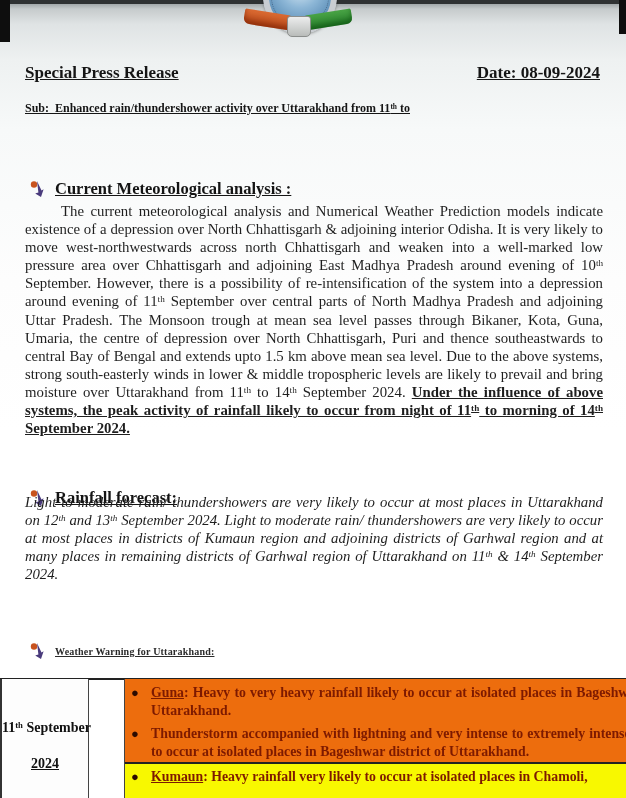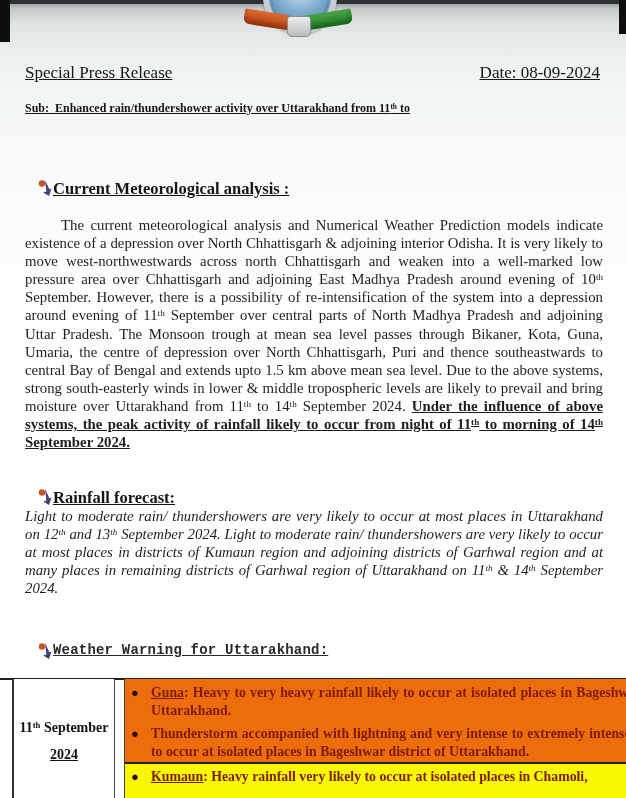--- a/index.html
+++ b/index.html
@@ -21,40 +21,40 @@
   .ribbon-left{position:absolute;left:8px;top:52px;width:48px;height:15px;
     background:linear-gradient(180deg,#dd6c33,#b04416);transform:rotate(9deg);
     border-radius:2px 4px 2px 6px;box-shadow:inset 0 -4px 5px rgba(120,30,0,.5);}
   .ribbon-right{position:absolute;right:8px;top:52px;width:48px;height:15px;
     background:linear-gradient(180deg,#4aa546,#237a28);transform:rotate(-9deg);
     border-radius:4px 2px 6px 2px;box-shadow:inset 0 -4px 5px rgba(0,60,0,.4);}
   .knot{position:absolute;left:51px;top:56px;width:22px;height:19px;
     background:linear-gradient(180deg,#eceded,#b9bcba);border:1px solid #8b8e8c;border-radius:3px 3px 5px 5px;}
   
   .hdr-row{position:absolute;top:63px;left:25px;right:26px;display:flex;justify-content:space-between;}
-  .hdr-title,.hdr-date{font-size:17px;font-weight:normal;text-decoration:underline;color:#151515;white-space:nowrap;}
+  .hdr-title,.hdr-date{font-size:17px;font-weight:bold;text-decoration:underline;color:#151515;white-space:nowrap;}
   
   .subject{position:absolute;top:94px;left:25px;width:592px;font-size:12px;font-weight:bold;color:#151515;line-height:28px;}
   .subject .line{text-decoration:underline;white-space:nowrap;}
   
-  .sec-head{position:absolute;left:38px;display:flex;gap:0;}
+  .sec-head{position:absolute;left:30px;display:flex;align-items:center;gap:10px;}
   .sec-head .txt{font-size:16.5px;font-weight:bold;text-decoration:underline;color:#141414;white-space:nowrap;}
   #sec1{top:179px;} #sec2{top:488px;} #sec3{top:642px;}
-  #sec3 .txt{font-family:Liberation Mono, monospace;font-size:14px;letter-spacing:.2px;color:#2a2a2a;}
+  #sec3 .txt{font-family:Liberation Serif, serif;font-size:10px;letter-spacing:.2px;color:#2a2a2a;}
   .bullet-icon{width:15px;height:18px;flex:0 0 auto;}
   
-  .para{position:absolute;left:25px;width:578px;text-align:justify;font-size:14.8px;line-height:18.1px;color:#1e1e1e;margin-top:14px;}
+  .para{position:absolute;left:25px;width:578px;text-align:justify;font-size:14.8px;line-height:18.1px;color:#1e1e1e;}
   #para1{top:202px;text-indent:36px;}
   #para2{top:493px;font-style:italic;}
   .seg-sup,.seg-busup{font-size:.62em;position:relative;top:-.45em;line-height:0;}
   .seg-bu,.seg-busup{font-weight:bold;text-decoration:underline;}
   .seg-u{text-decoration:underline;}
   
   .tbl-topline{position:absolute;left:0;top:678px;width:100%;height:1.5px;background:#222;}
-  .date-cell{position:absolute;left:12px;top:679px;width:103px;height:119px;background:#fdfdfd;
+  .date-cell{position:absolute;left:0;top:679px;width:89px;height:119px;background:#fdfdfd;
     border-left:2px solid #333;border-right:1.5px solid #444;box-sizing:border-box;}
   .date-cell .dt{margin-top:39px;text-align:center;font-weight:bold;font-size:14px;line-height:20px;color:#111;white-space:nowrap;}
   .warn-col{position:absolute;left:125px;top:679px;width:592px;height:119px;display:flex;flex-direction:column;}
   .gap-line{position:absolute;left:103px;top:679px;width:22px;height:119px;border-right:1.5px solid #444;box-sizing:border-box;}
   .warn-block{overflow:hidden;}
   .warn-orange{height:98px;padding-top:5px;box-sizing:border-box;}
   .warn-divider{height:1.5px;background:#222;flex:0 0 auto;}
   .warn-yellow{height:40px;padding-top:4px;box-sizing:border-box;}
   .warn-item{display:flex;margin-bottom:5px;}
   .warn-item .dot{width:12px;margin-left:6px;flex:0 0 auto;color:#2b0b00;font-size:13px;line-height:18px;font-weight:bold;}
@@ -111,21 +111,21 @@
       <circle cx="4" cy="4.5" r="3.2" fill="#c8531f"></circle>
       <path d="M7 1 L11.5 10.5 L13.6 9.2 L11 17 L5.2 13.4 L8.4 12.4 Z" fill="#4a3b7c"></path>
     </svg>
     <span class="txt">Weather Warning for Uttarakhand:</span>
   </div>
 
   <div class="tbl-topline"></div>
 
   <div class="date-cell">
     <div class="dt"><span>11</span><span class="seg-sup">th</span><span> September</span></div>
-    <div class="dt" style="margin-top:7px;text-decoration:underline;">2024</div>
+    <div class="dt" style="margin-top:16px;text-decoration:underline;">2024</div>
   </div>
 
   <div class="gap-line"></div>
 
   <div class="warn-col">
     <div class="warn-block warn-orange" style="background: rgb(237, 109, 13);">
       <div class="warn-item">
         <span class="dot">●</span>
         <div class="wtxt"><span class="seg-u">Guna</span><span>: Heavy to very heavy rainfall likely to occur at isolated places in Bageshwar district of Uttarakhand.</span></div>
       </div>

